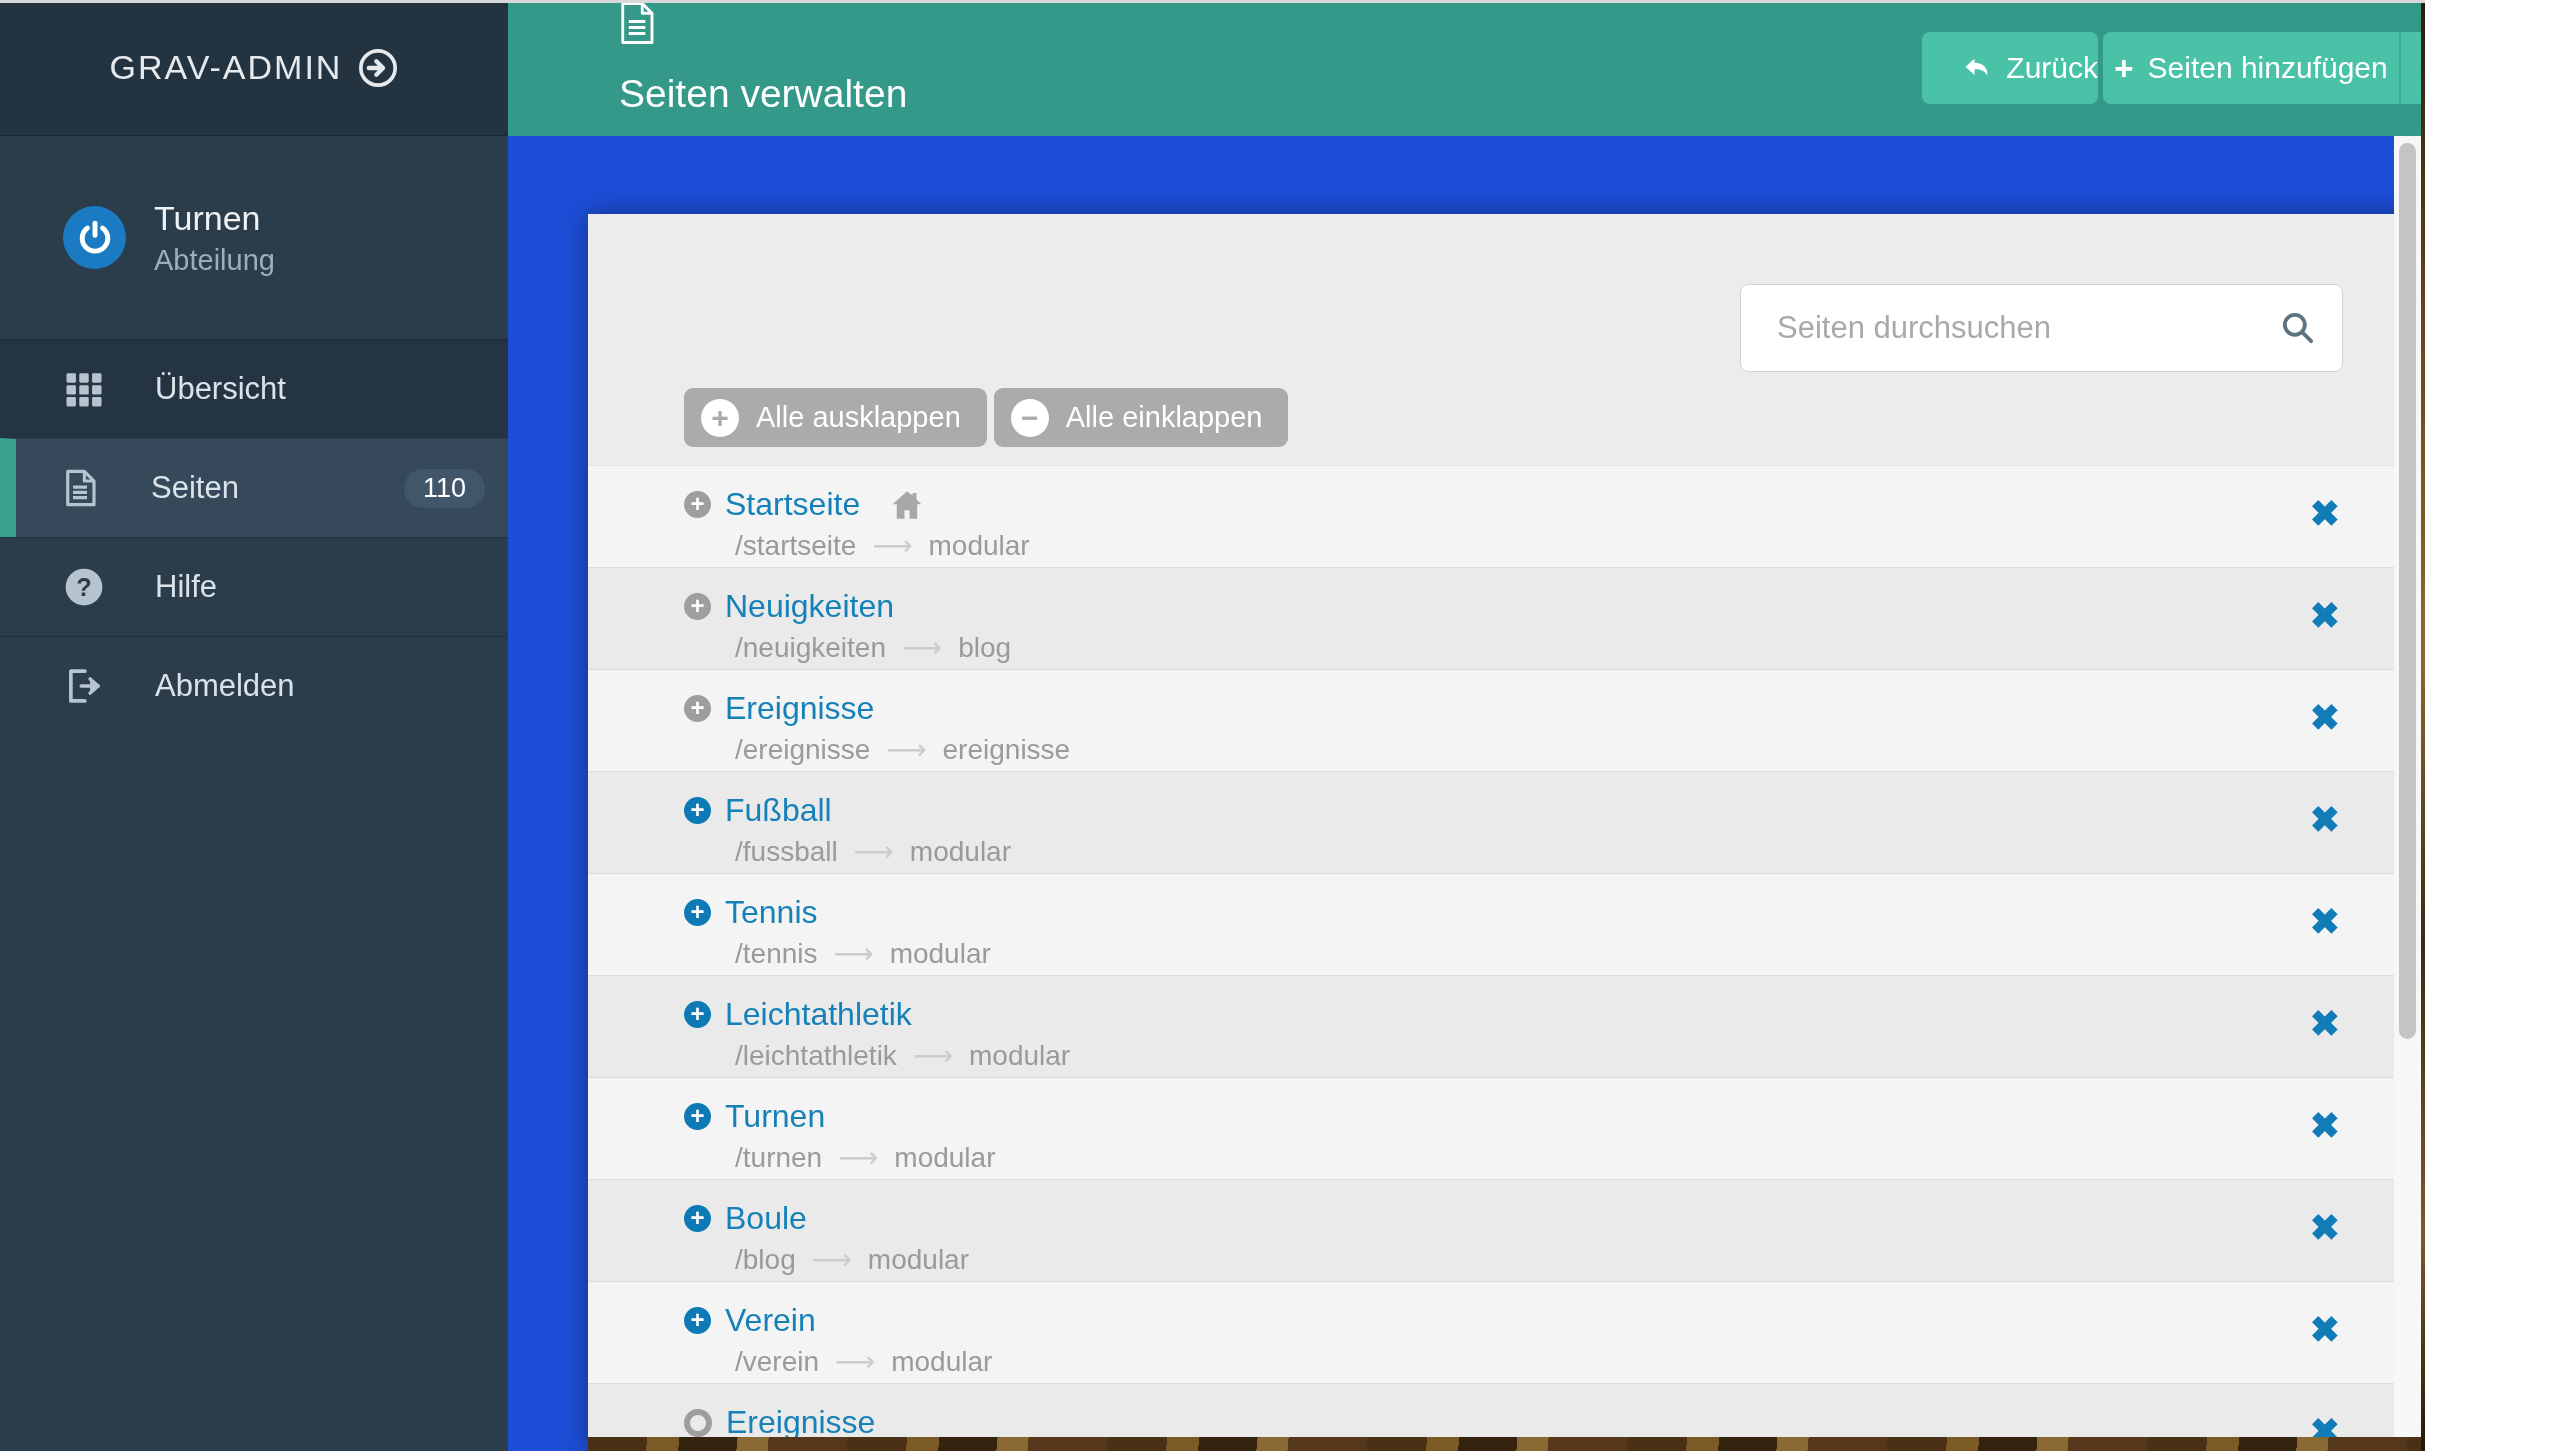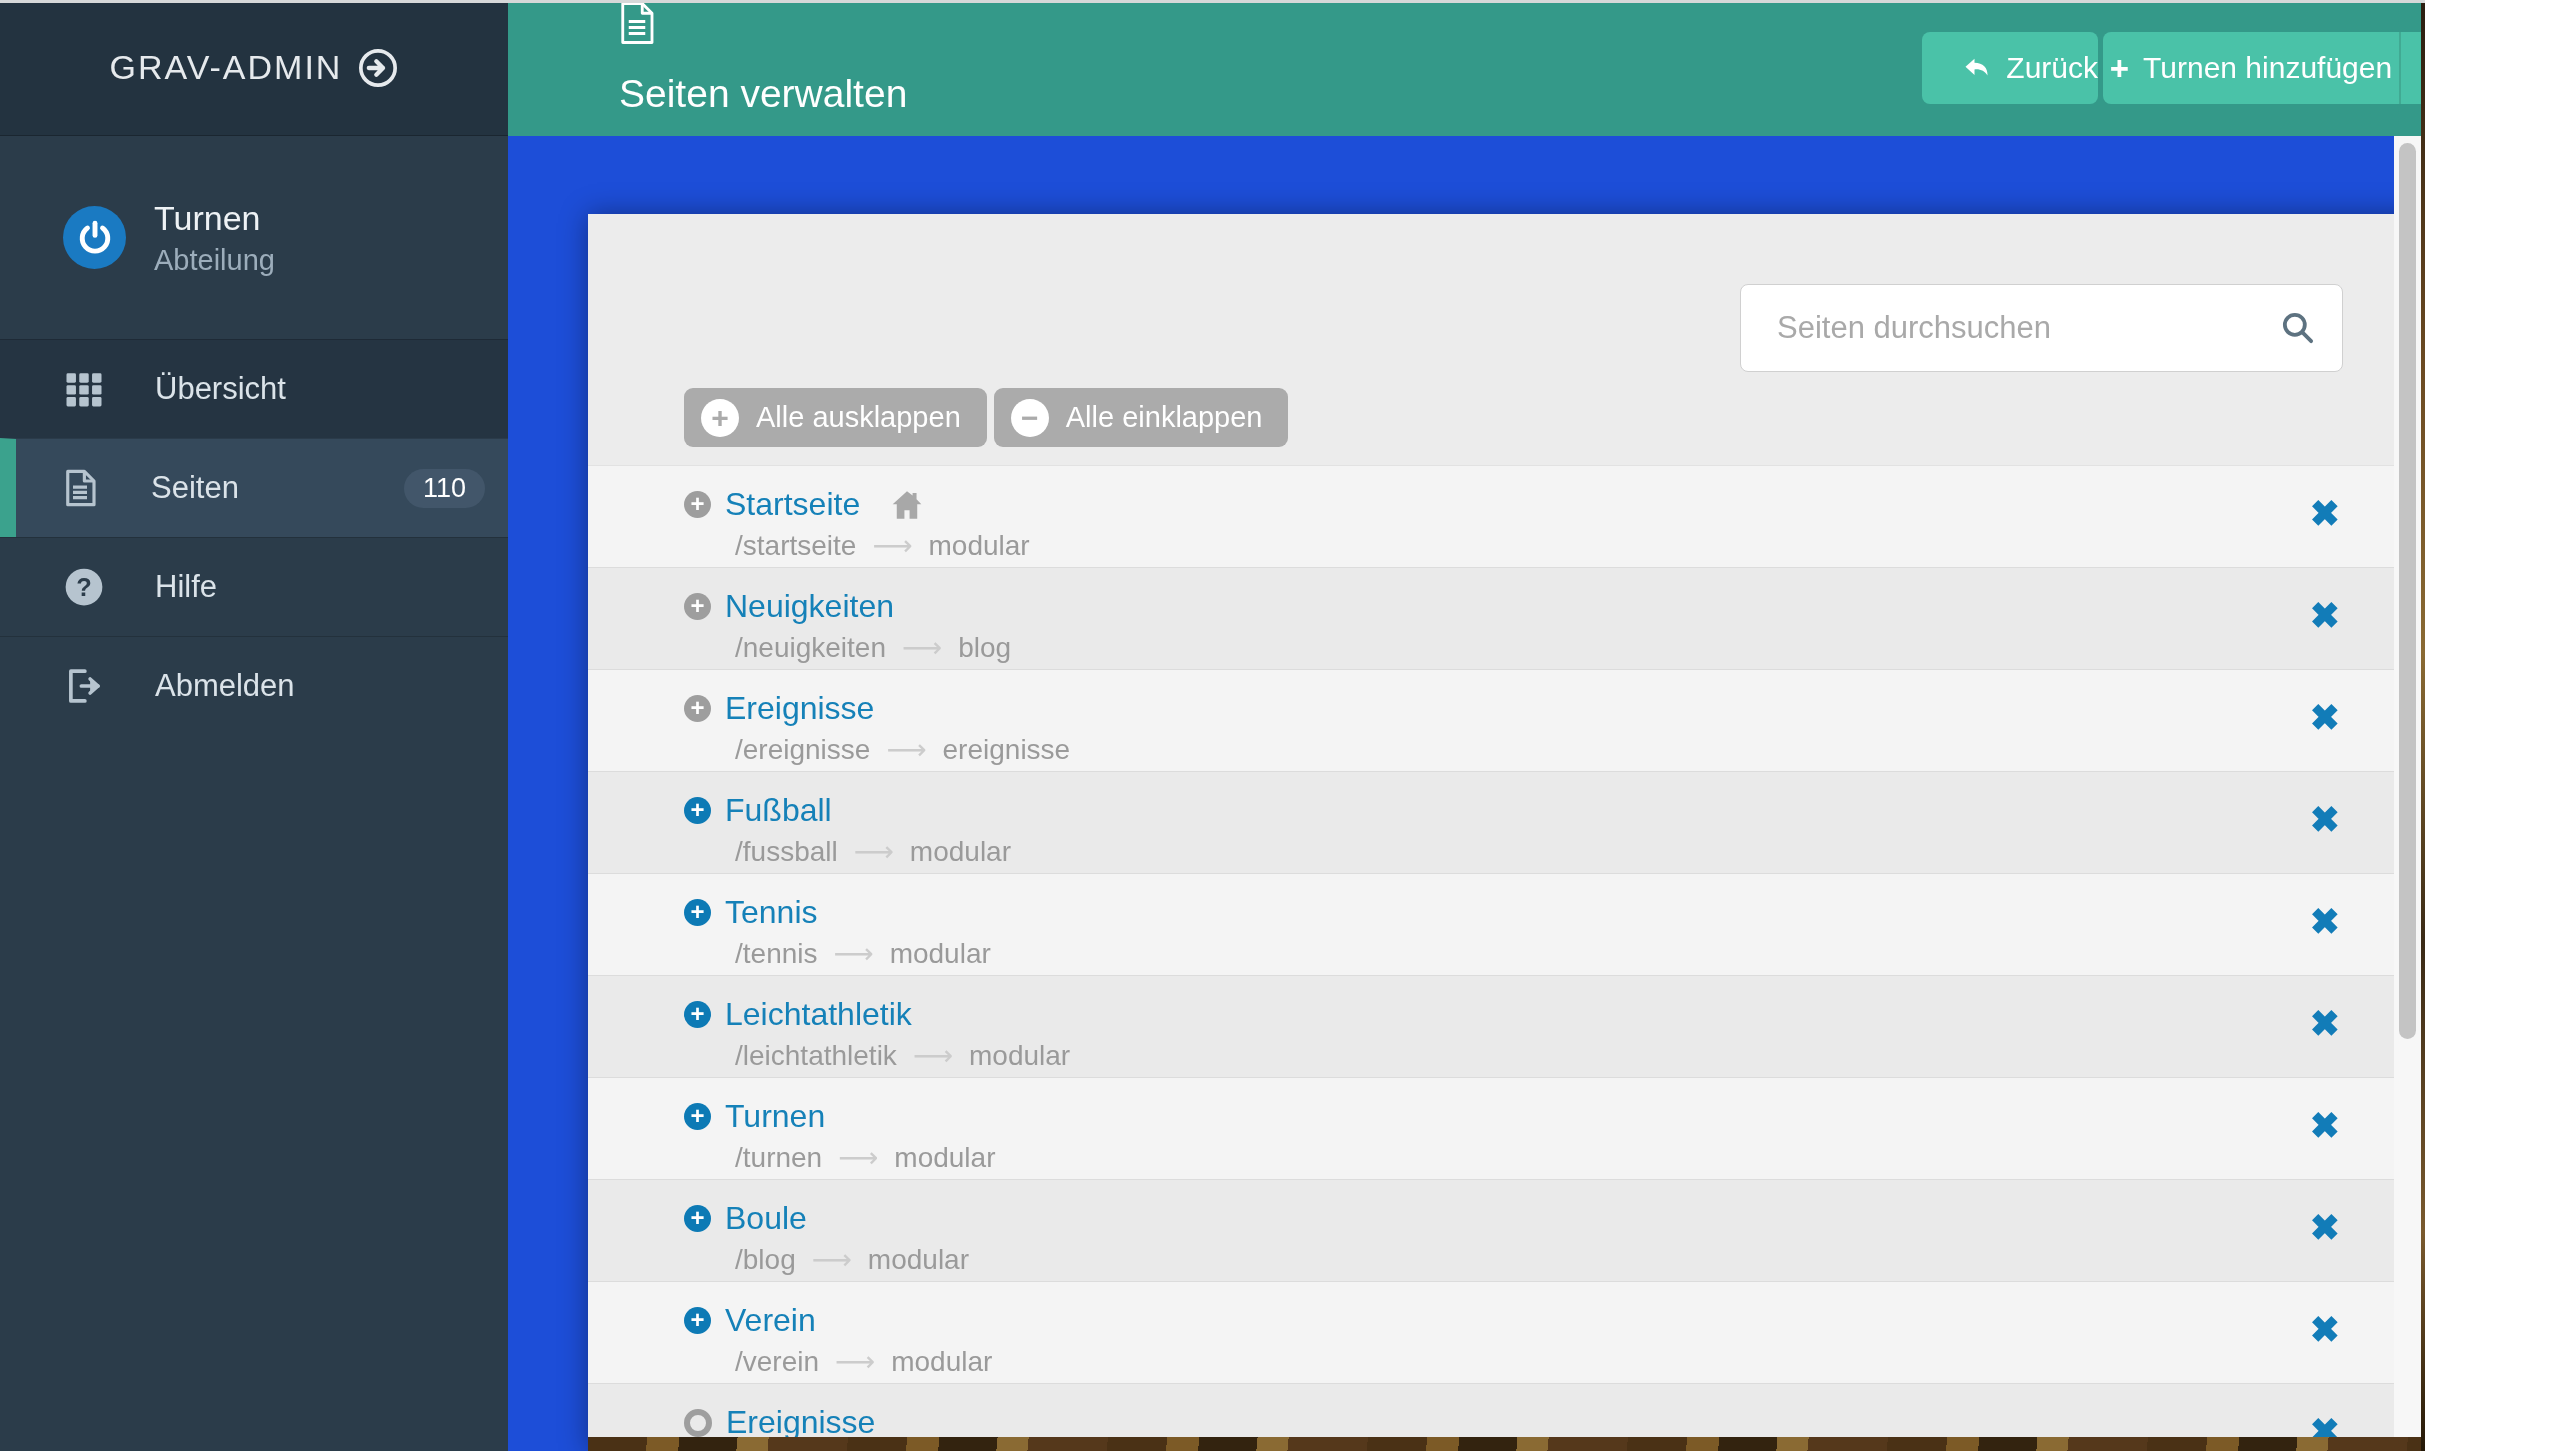--- a/index.html
+++ b/index.html
@@ -174,21 +174,21 @@
     </div>
     <button class="btn btn-back">
       <svg viewBox="0 0 24 24" fill="#ffffff">
         <path d="M10 4.5 2.8 11l7.2 6.5v-4.4c5-.4 8.1 1.3 10.4 4.9.2-6.3-3.6-9.9-10.4-10.2z"></path>
       </svg>
       <span>Zurück</span>
     </button>
     <div class="btn btn-add-group" style="padding:0;">
       <span class="btn-add-main">
         <span class="plus-glyph">+</span>
-        <span>Turnen hinzufügen</span>
+        <span>Seiten hinzufügen</span>
       </span>
       <span class="btn-caret">
         <span>▼</span>
       </span>
     </div>
   </header>
 
   <main class="card">
     <div class="toolbar">
       <div class="search-wrap">

